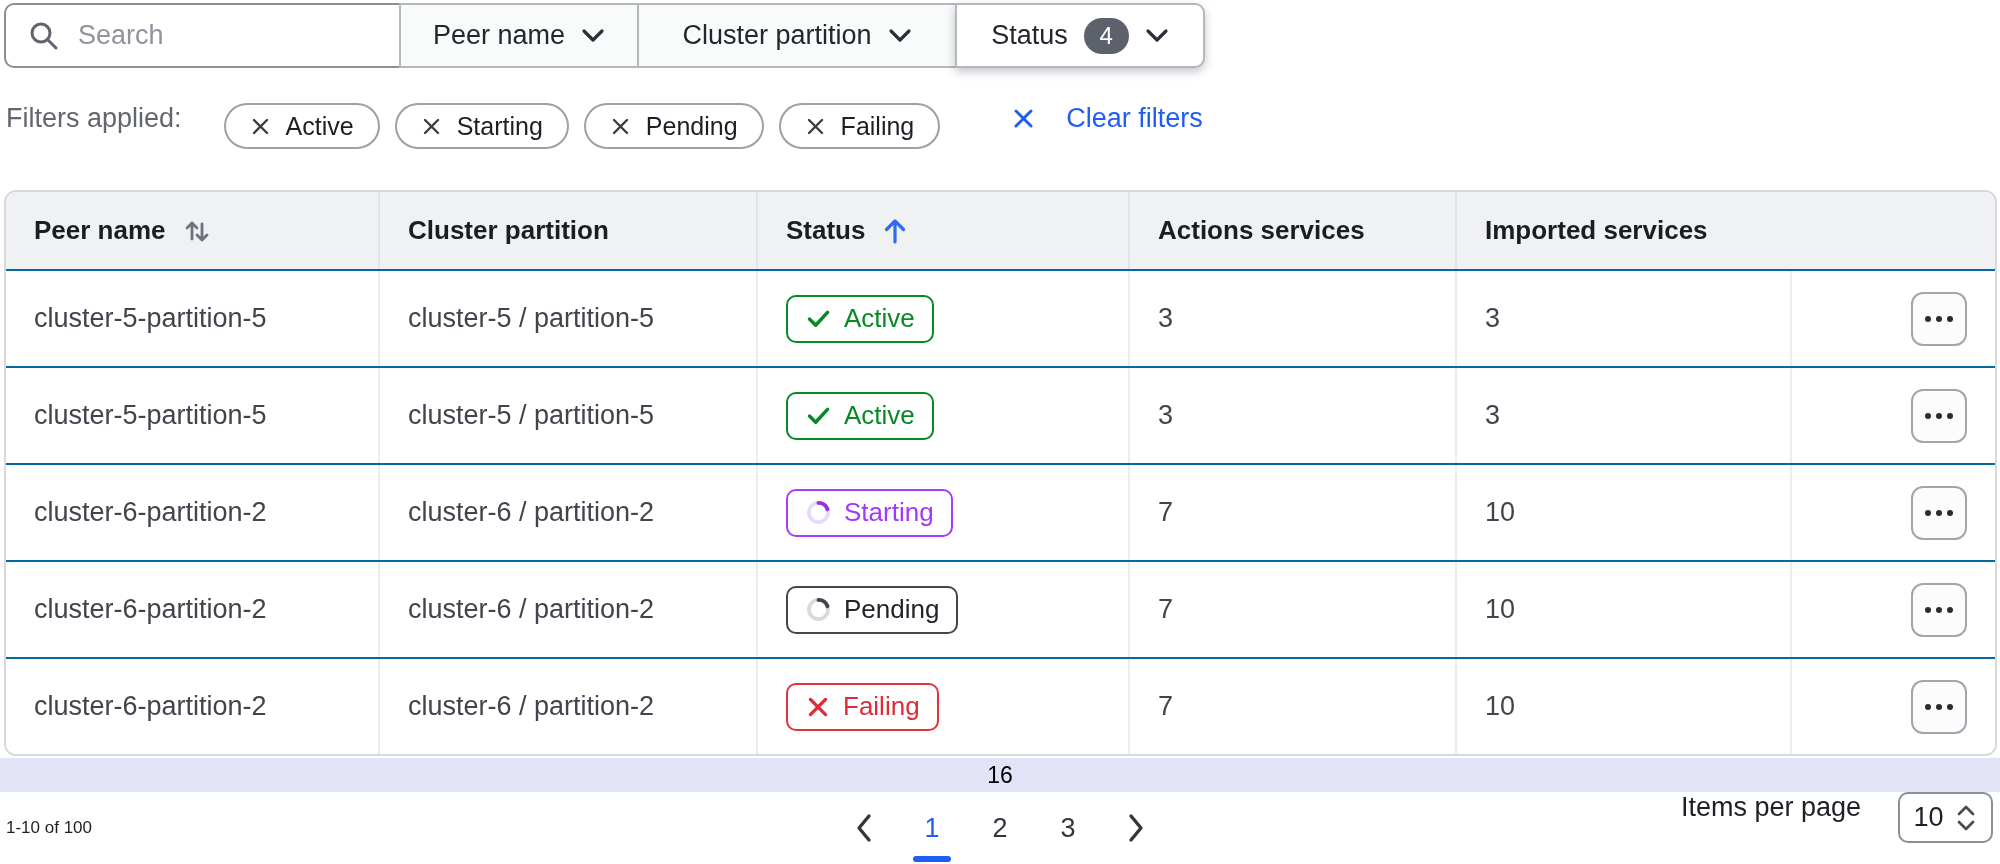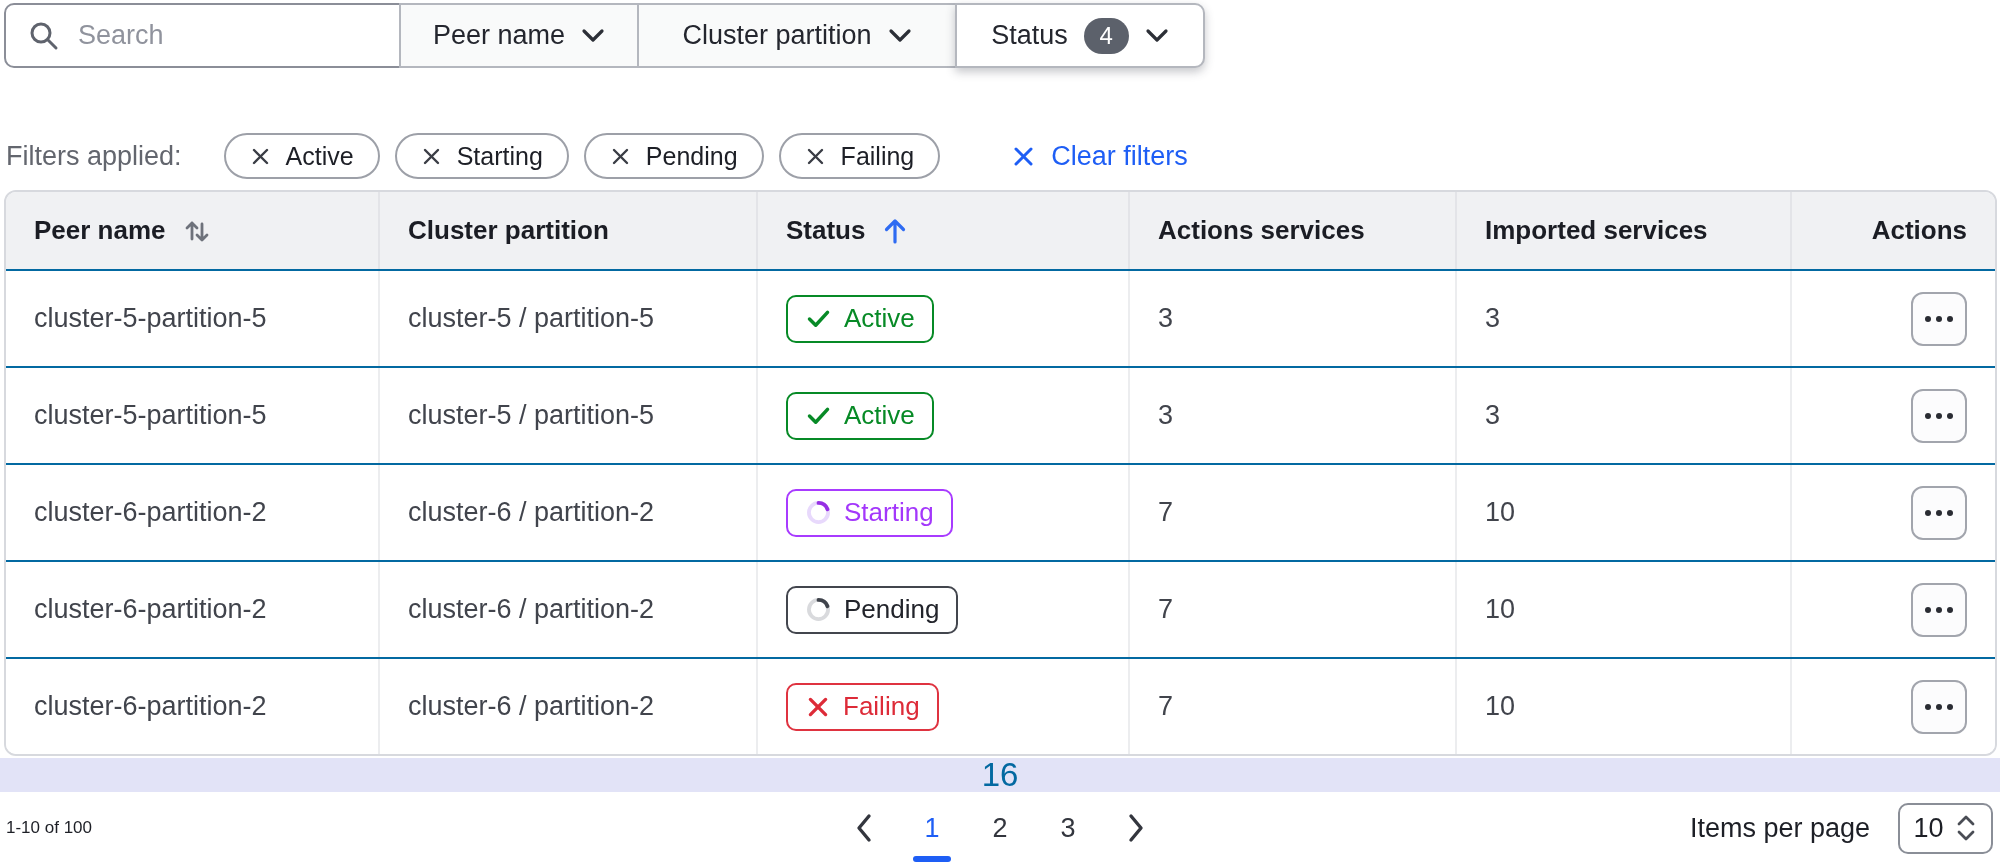--- a/index.html
+++ b/index.html
@@ -15,25 +15,25 @@
   .search-box input::placeholder { color:#90939d; }
   .fbtn { border:2px solid #b4b7be; margin-left:-2px; background:#f9fafa; display:flex; align-items:center;
     justify-content:center; gap:16px; font-size:27px; color:#24262e; cursor:pointer; }
   .fbtn.peer { width:240px; }
   .fbtn.cluster { width:320px; }
   .fbtn.status { width:250px; background:#fff; border-radius:0 10px 10px 0; box-shadow:0 4px 10px rgba(50,55,70,0.28); position:relative; z-index:2; }
   .count-badge { min-width:45px; height:36px; border-radius:18px; background:#5c616b; color:#fff; font-size:24px;
     display:flex; align-items:center; justify-content:center; padding:0 12px; }
 
   
-  .filters-row { position:absolute; left:6px; top:103px; height:46px; display:flex; align-items:center;margin-top:30px; }
+  .filters-row { position:absolute; left:6px; top:103px; height:46px; display:flex; align-items:flex-start; }
   .filters-label { font-size:27px; color:#63666e; margin-right:42px; }
   .chip { height:46px; border:2px solid #9da0a8; border-radius:24px; background:#fff; display:flex; align-items:center;
     gap:15px; padding:0 24px; font-size:25px; color:#1d1f26; margin-right:15px; cursor:pointer; }
-  .clear-filters { display:flex; align-items:center; gap:15px; color:#1e5ef5; font-size:27px; font-weight:500;
+  .clear-filters { display:flex; align-items:center; gap:30px; color:#1e5ef5; font-size:27px; font-weight:500;
     margin-left:56px; cursor:pointer; }
 
   
   .table { position:absolute; left:4px; top:190px; width:1993px; border:2px solid #d7d9de; border-radius:12px; overflow:hidden; background:#fff; }
   .thead, .tr { display:grid; grid-template-columns:372px 378px 372px 327px 335px 205px; }
   .thead { background:#f0f1f3; height:77px; }
   .th { display:flex; align-items:center; gap:16px; padding:0 28px; font-weight:700; font-size:26px; color:#1b1d24;
     border-left:2px solid #e3e4e8; }
   .th:first-child { border-left:none; }
   .th.actions { justify-content:flex-end; }
@@ -48,32 +48,32 @@
   .badge-starting{ color:#a337fb; border-color:#a83bff; }
   .badge-pending { color:#22242b; border-color:#43464e; }
   .badge-failing { color:#dd2b38; border-color:#df3340; }
 
   .more-btn { width:56px; height:54px; border:2px solid #a2a5ad; border-radius:12px; background:#fcfcfd;
     display:flex; align-items:center; justify-content:center; gap:5px; cursor:pointer; }
   .more-btn i { width:6px; height:6px; border-radius:50%; background:#2a2c33; display:block; }
 
   
   .overflow-band { position:absolute; left:0; top:758px; width:2000px; height:34px; background:#e2e3f7;
-    display:flex; align-items:center; justify-content:center; font-size:33px; color:#0369a1; }
+    display:flex; align-items:center; justify-content:center; font-size:23px; color:#000000; }
 
   
   .pagination { position:absolute; left:0; top:792px; width:2000px; height:72px; }
   .range-label { position:absolute; left:6px; top:0; height:72px; display:flex; align-items:center; font-size:17px; color:#1d1f26; }
   .pager { position:absolute; left:50%; top:4px; transform:translateX(-50%); display:flex; align-items:center; gap:24px; }
   .page, .nav-btn { width:44px; height:64px; display:flex; align-items:center; justify-content:center;
     font-size:27px; color:#33363e; position:relative; cursor:pointer; }
   .page.active { color:#1e5ef5; }
   .page.active::after { content:''; position:absolute; left:3px; right:3px; bottom:-2px; height:6px;
     background:#1e5ef5; border-radius:3px; }
-  .per-page { position:absolute; right:7px; top:0; height:72px; display:flex; align-items:center; gap:28px; }
+  .per-page { position:absolute; right:7px; top:0; height:72px; display:flex; align-items:flex-start; gap:37px; }
   .per-page-label { font-size:27px; color:#1d1f26; }
   .per-page-select { width:95px; height:51px; border:2px solid #8a8e97; border-radius:10px; background:#fff;
     display:flex; align-items:center; justify-content:center; gap:10px; font-size:27px; color:#1d1f26; cursor:pointer; }
 
   svg { display:block; }
 </style>
 </head>
 <body>
 
 <div id="app">
@@ -192,23 +192,20 @@
           <svg width="28" height="30" viewBox="0 0 28 30">
               <path d="M14 26 V5 M5.5 13.5 L14 5 L22.5 13.5" fill="none" stroke="#2e6bf2" stroke-width="3.2" stroke-linecap="round" stroke-linejoin="round"></path>
             </svg>
         </span>
       </div>
       <div class="th">
         <span>Actions services</span>
       </div>
       <div class="th">
         <span>Imported services</span>
-      </div>
-      <div class="th actions">
-        <span>Actions</span>
       </div>
     </div>
 
     <div class="tr">
       <div class="td">cluster-5-partition-5</div>
       <div class="td">cluster-5 / partition-5</div>
       <div class="td">
         <span class="status-badge badge-active">
           <span>
             <svg width="27" height="27" viewBox="0 0 24 24">

